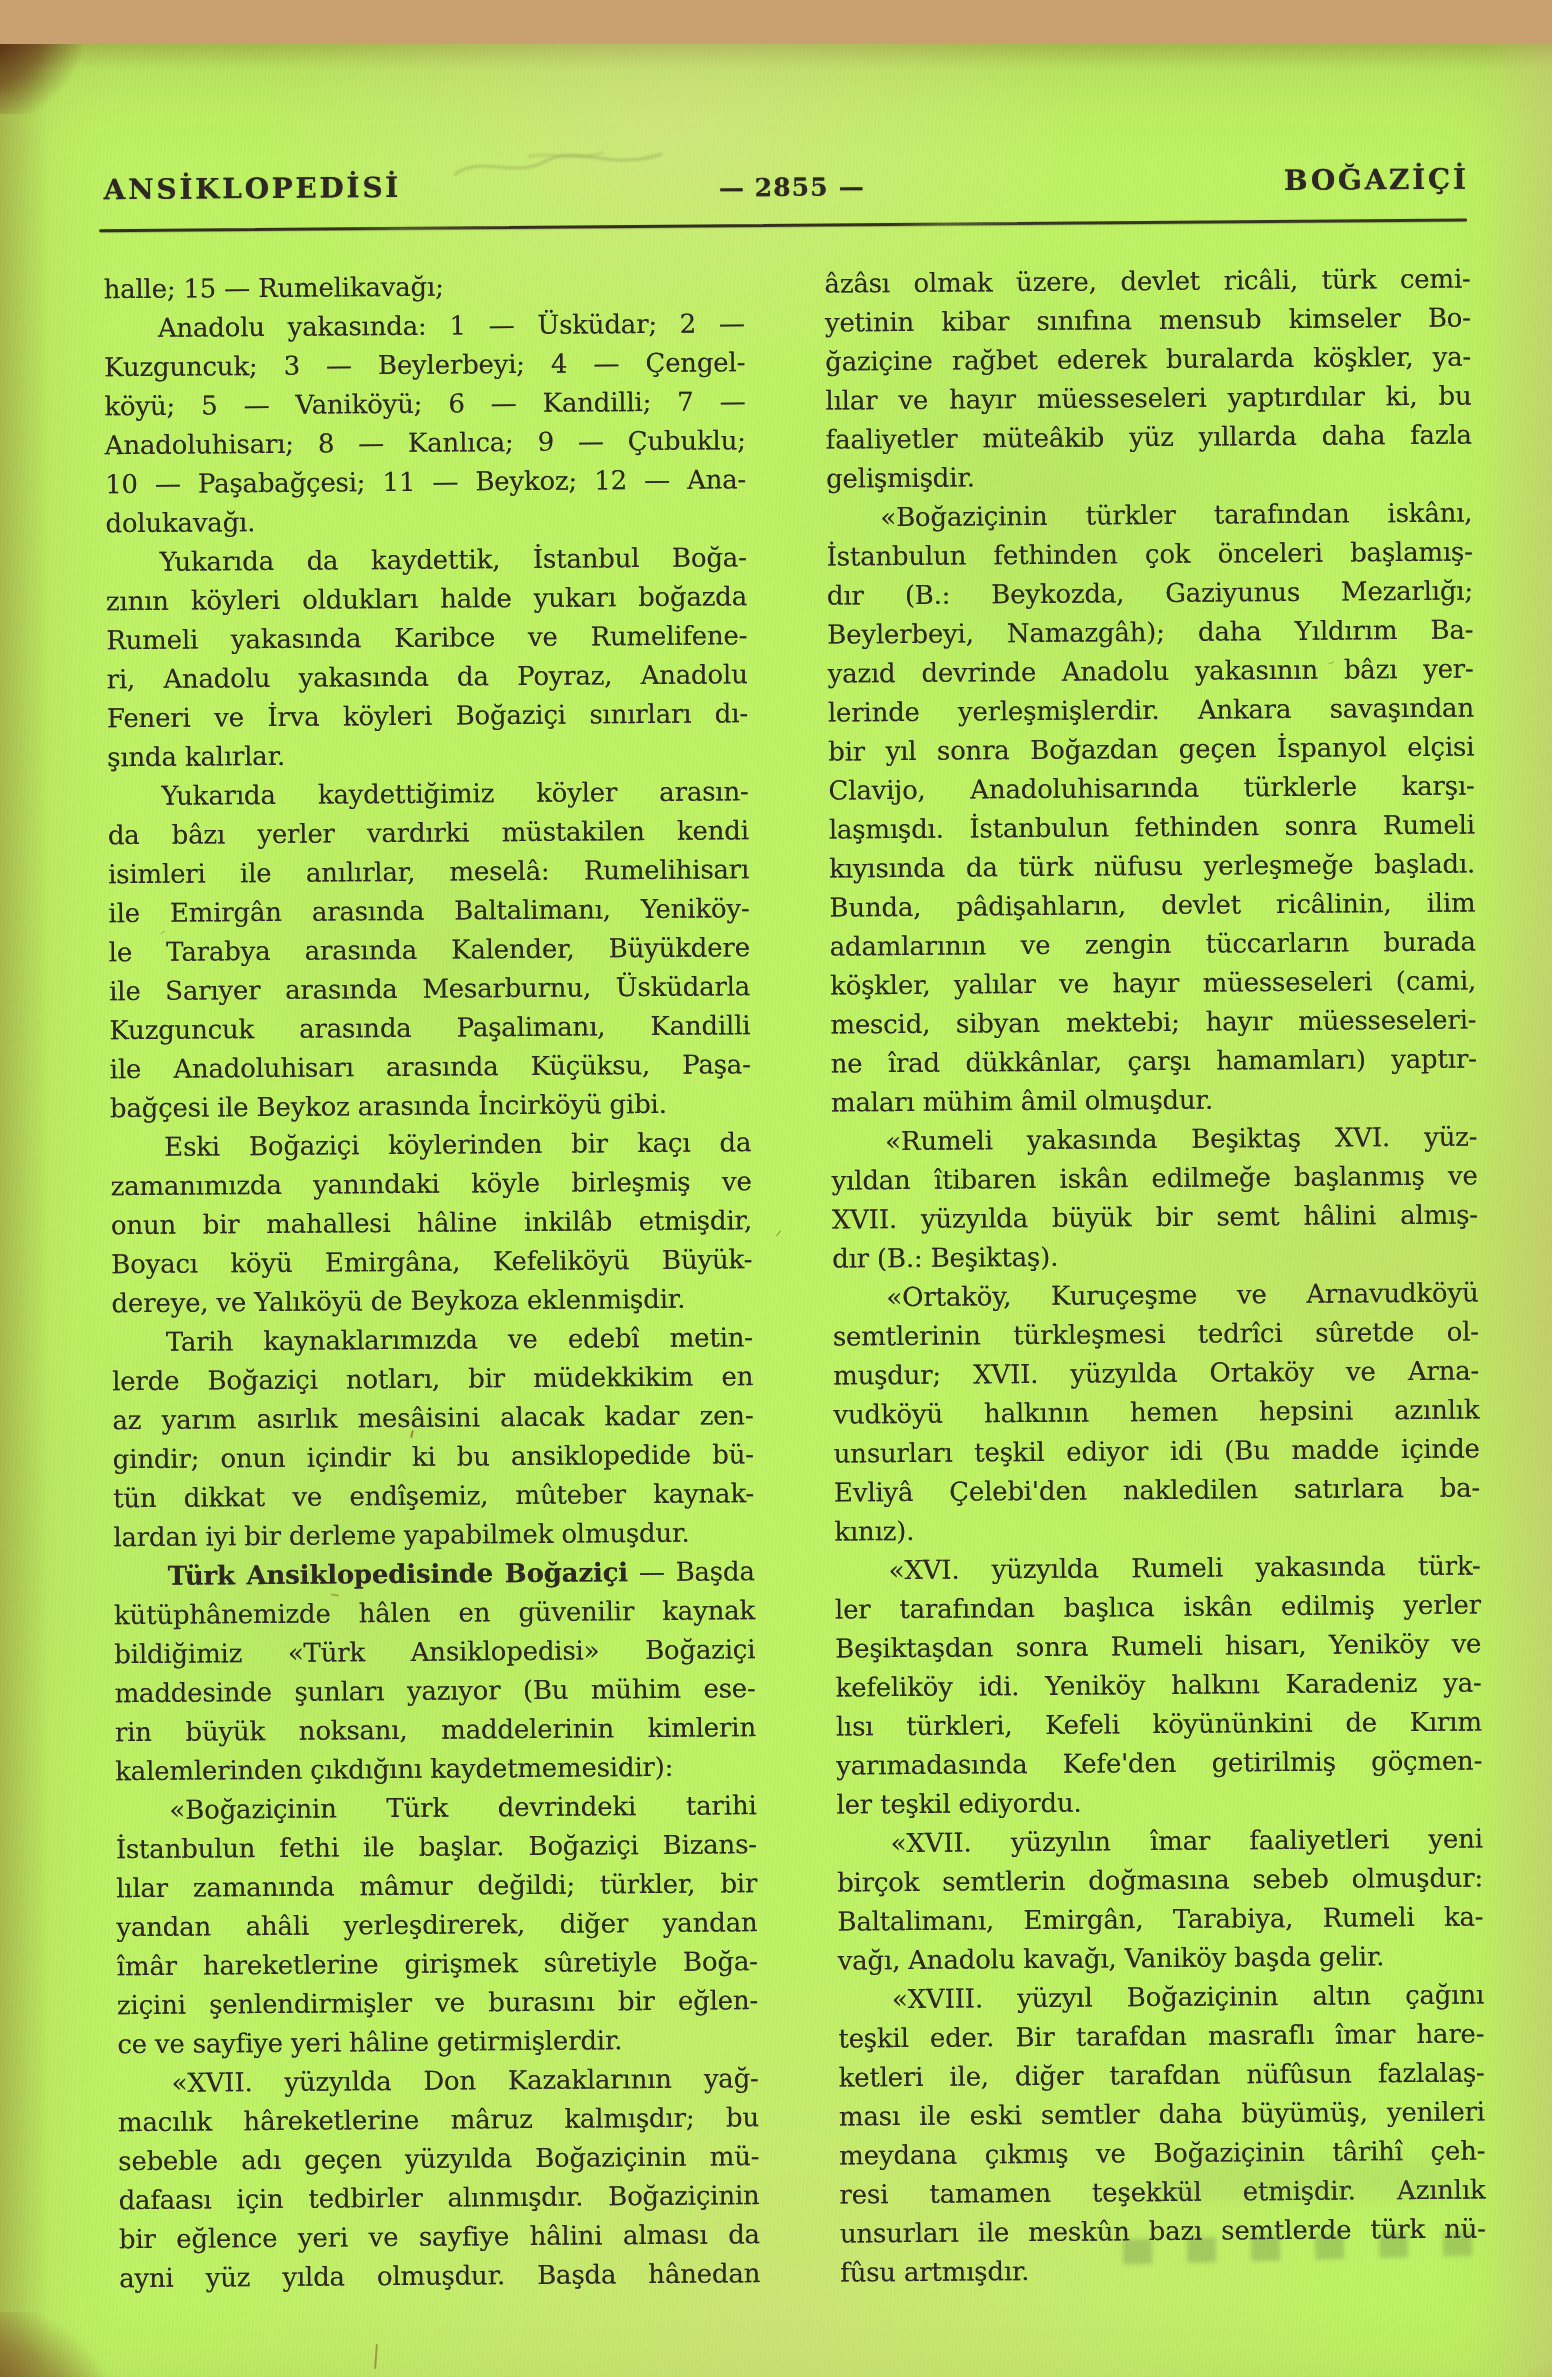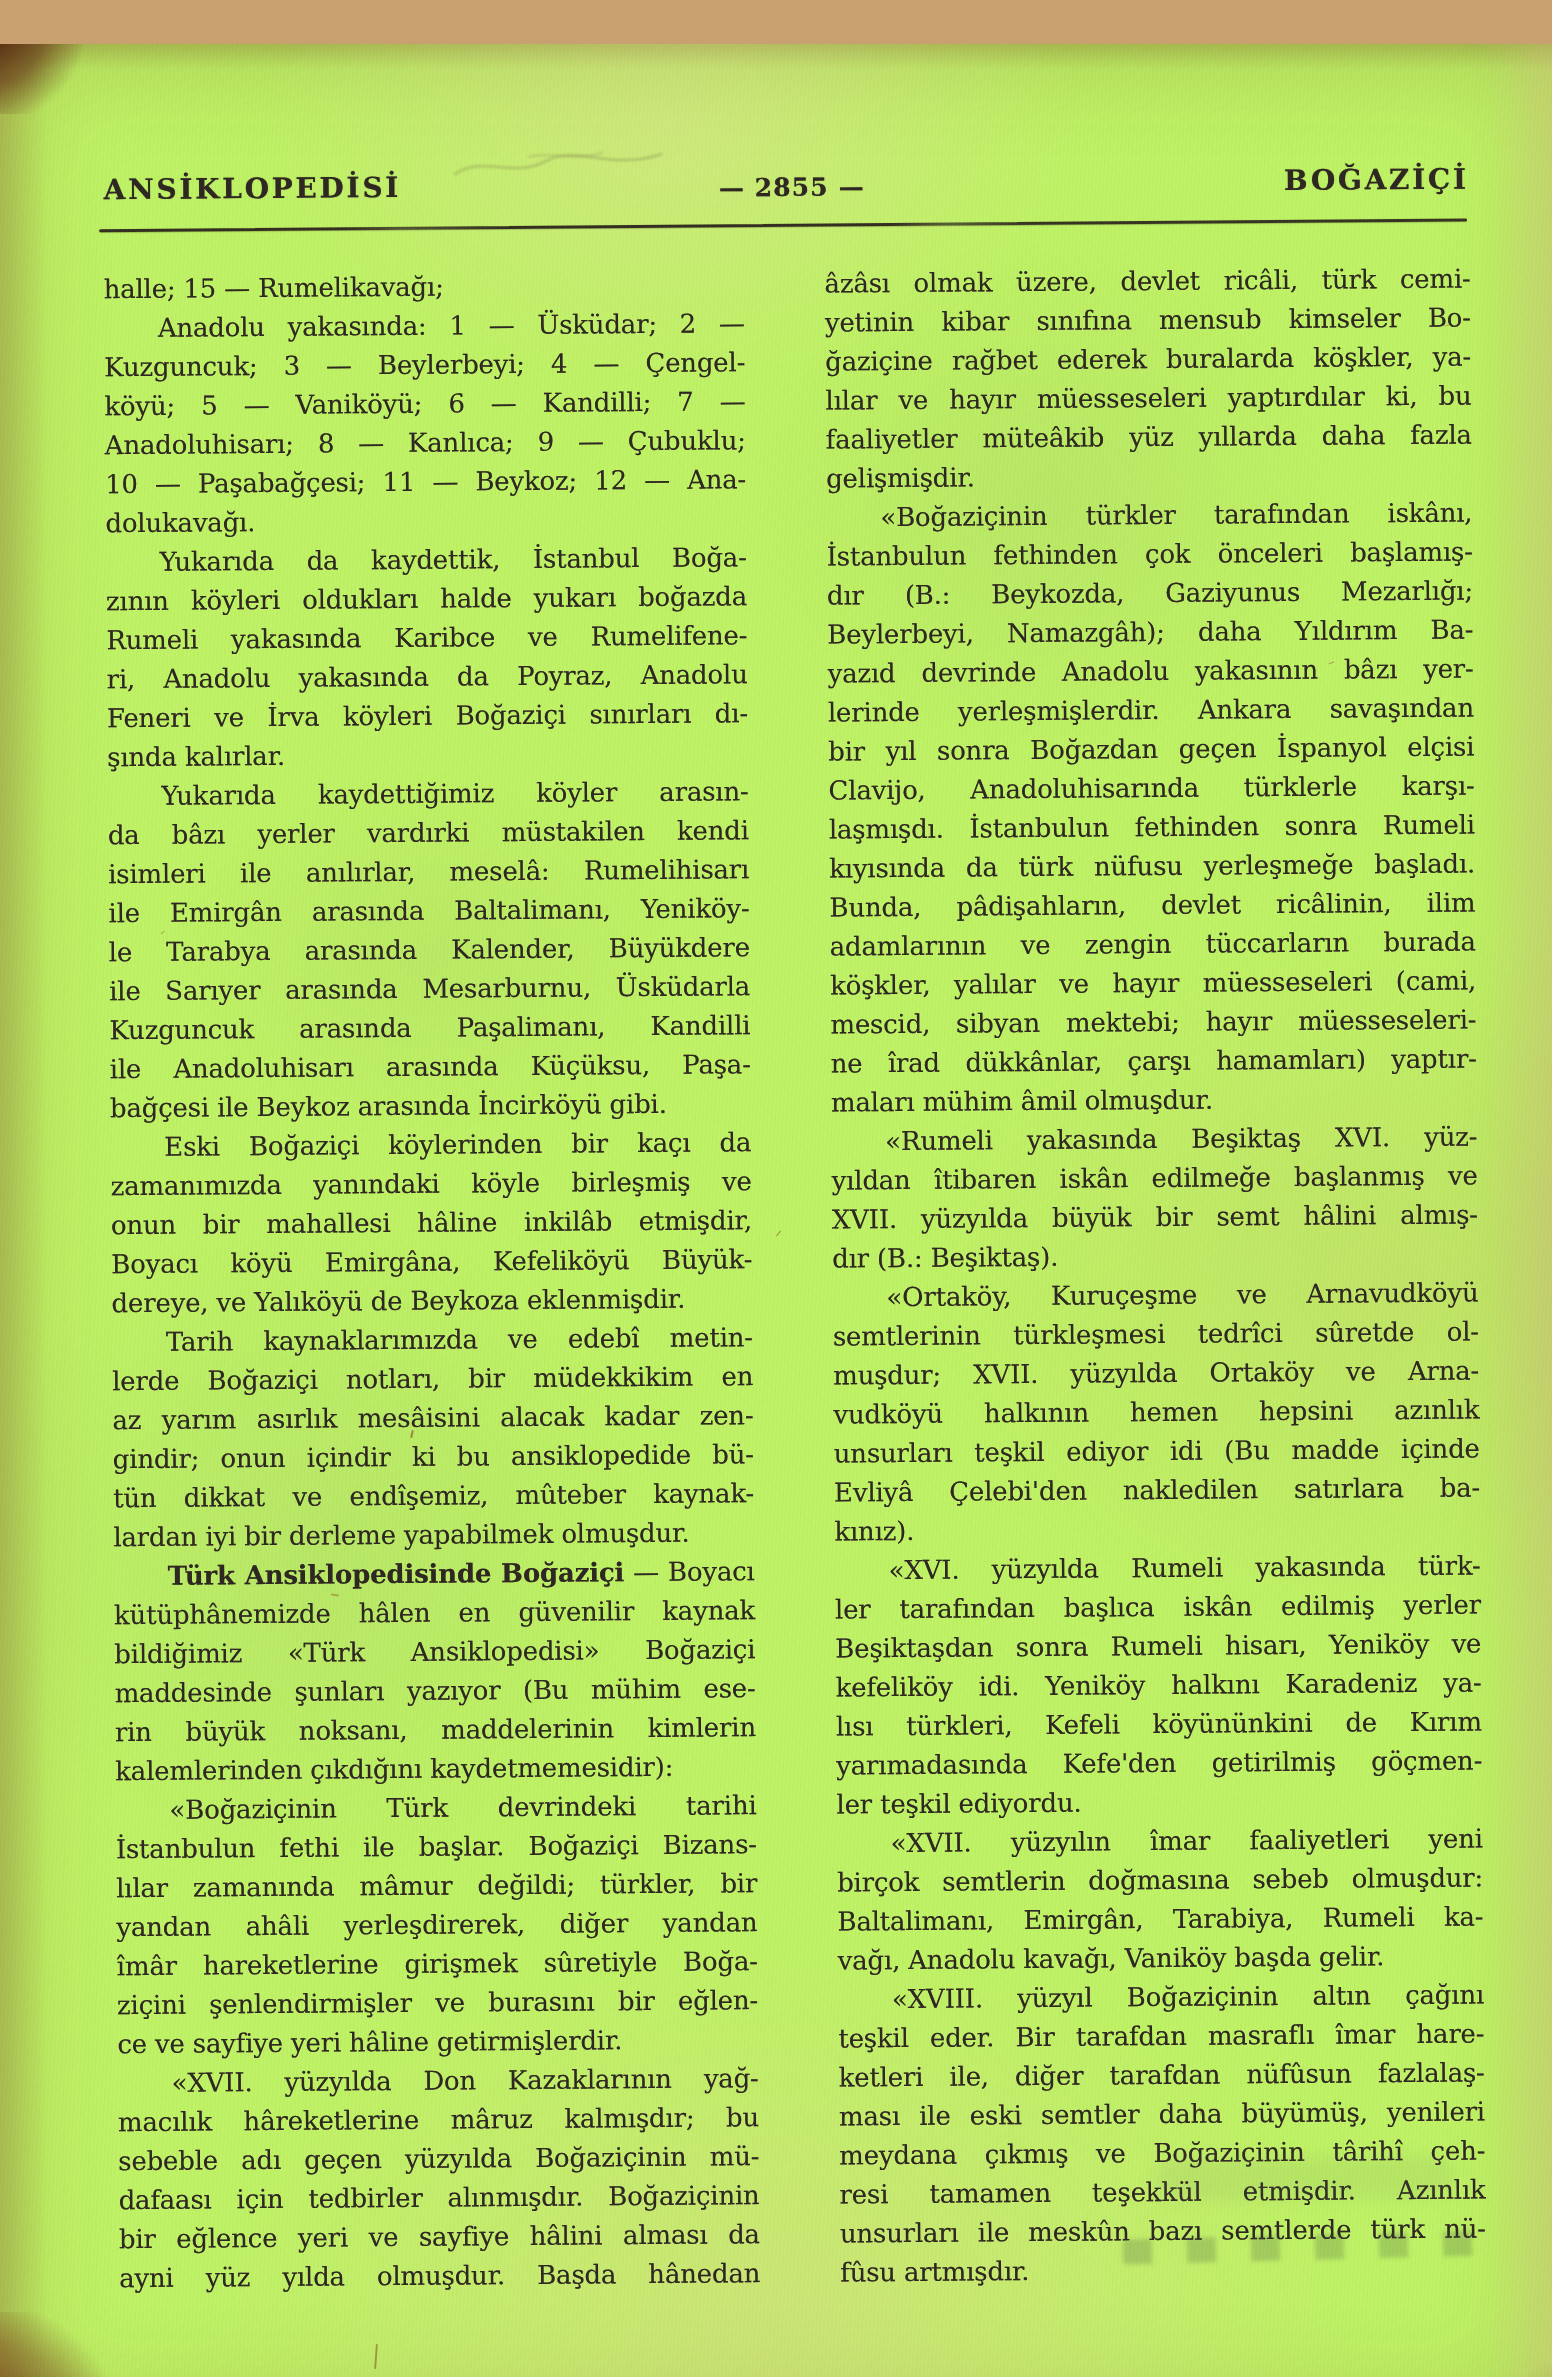--- a/index.html
+++ b/index.html
@@ -133,21 +133,21 @@
         </div>
         <div class="para ind">
           <div class="line">Tarih kaynaklarımızda ve edebî metin-</div>
           <div class="line">lerde Boğaziçi notları, bir müdekkikim en</div>
           <div class="line">az yarım asırlık mesâisini alacak kadar zen-</div>
           <div class="line">gindir; onun içindir ki bu ansiklopedide bü-</div>
           <div class="line">tün dikkat ve endîşemiz, mûteber kaynak-</div>
           <div class="line last">lardan iyi bir derleme yapabilmek olmuşdur.</div>
         </div>
         <div class="para ind">
-          <div class="line"><b>Türk Ansiklopedisinde Boğaziçi</b><span> — Boyacı</span></div>
+          <div class="line"><b>Türk Ansiklopedisinde Boğaziçi</b><span> — Başda</span></div>
           <div class="line">kütüphânemizde hâlen en güvenilir kaynak</div>
           <div class="line">bildiğimiz «Türk Ansiklopedisi» Boğaziçi</div>
           <div class="line">maddesinde şunları yazıyor (Bu mühim ese-</div>
           <div class="line">rin büyük noksanı, maddelerinin kimlerin</div>
           <div class="line last">kalemlerinden çıkdığını kaydetmemesidir):</div>
         </div>
         <div class="para ind">
           <div class="line">«Boğaziçinin Türk devrindeki tarihi</div>
           <div class="line">İstanbulun fethi ile başlar. Boğaziçi Bizans-</div>
           <div class="line">lılar zamanında mâmur değildi; türkler, bir</div>

